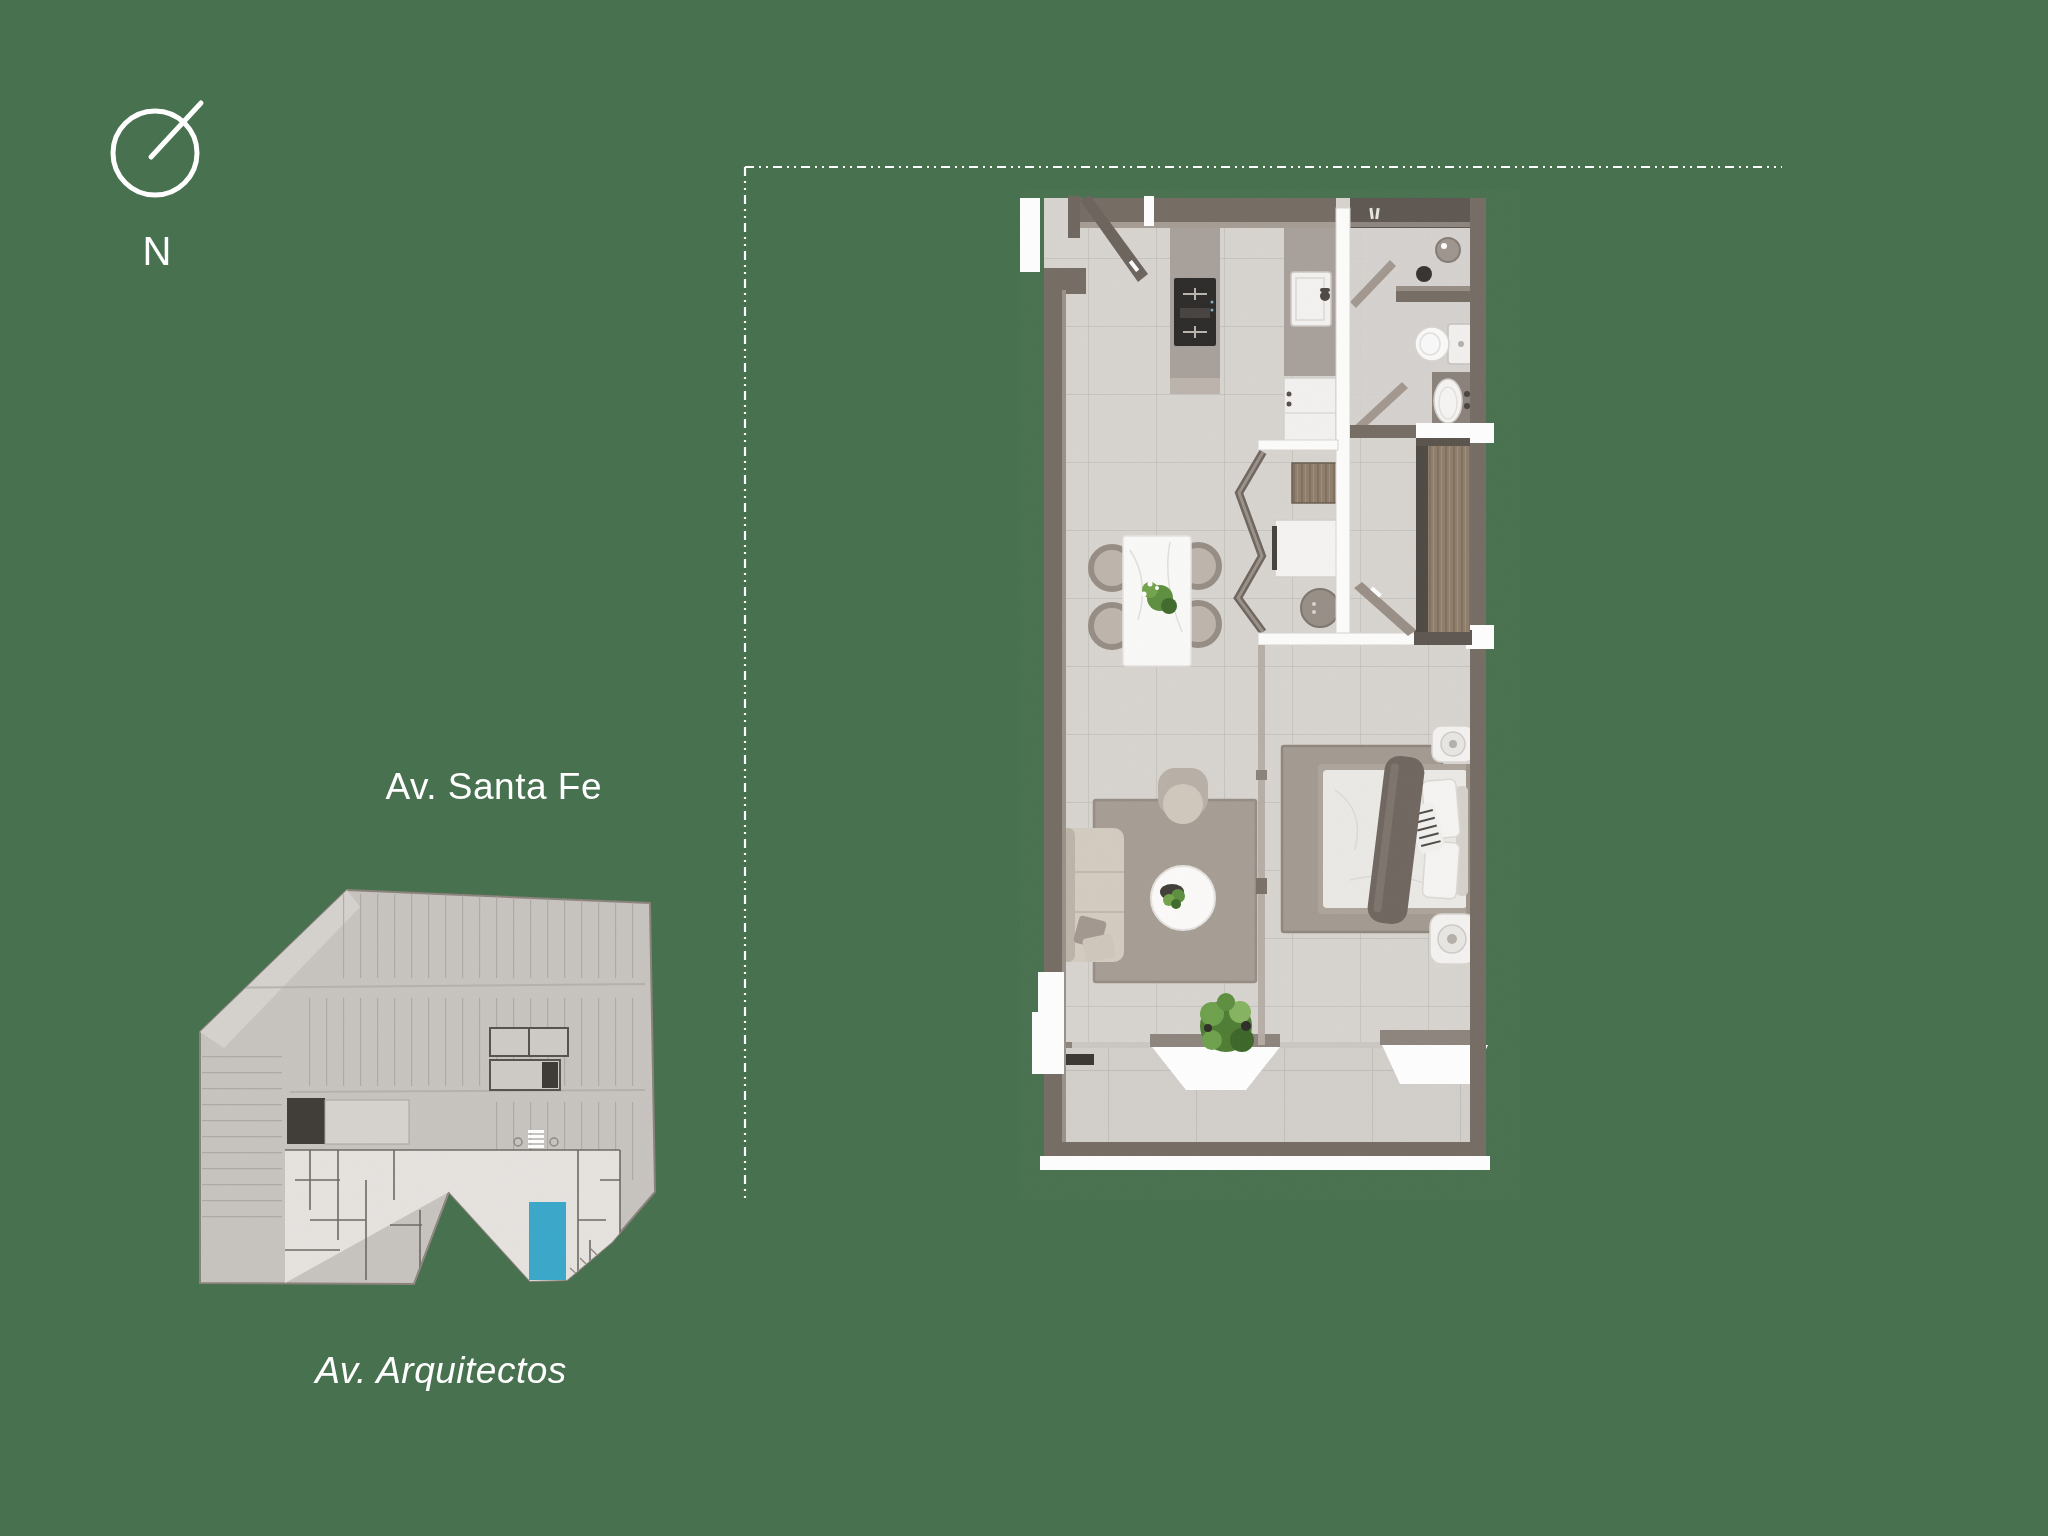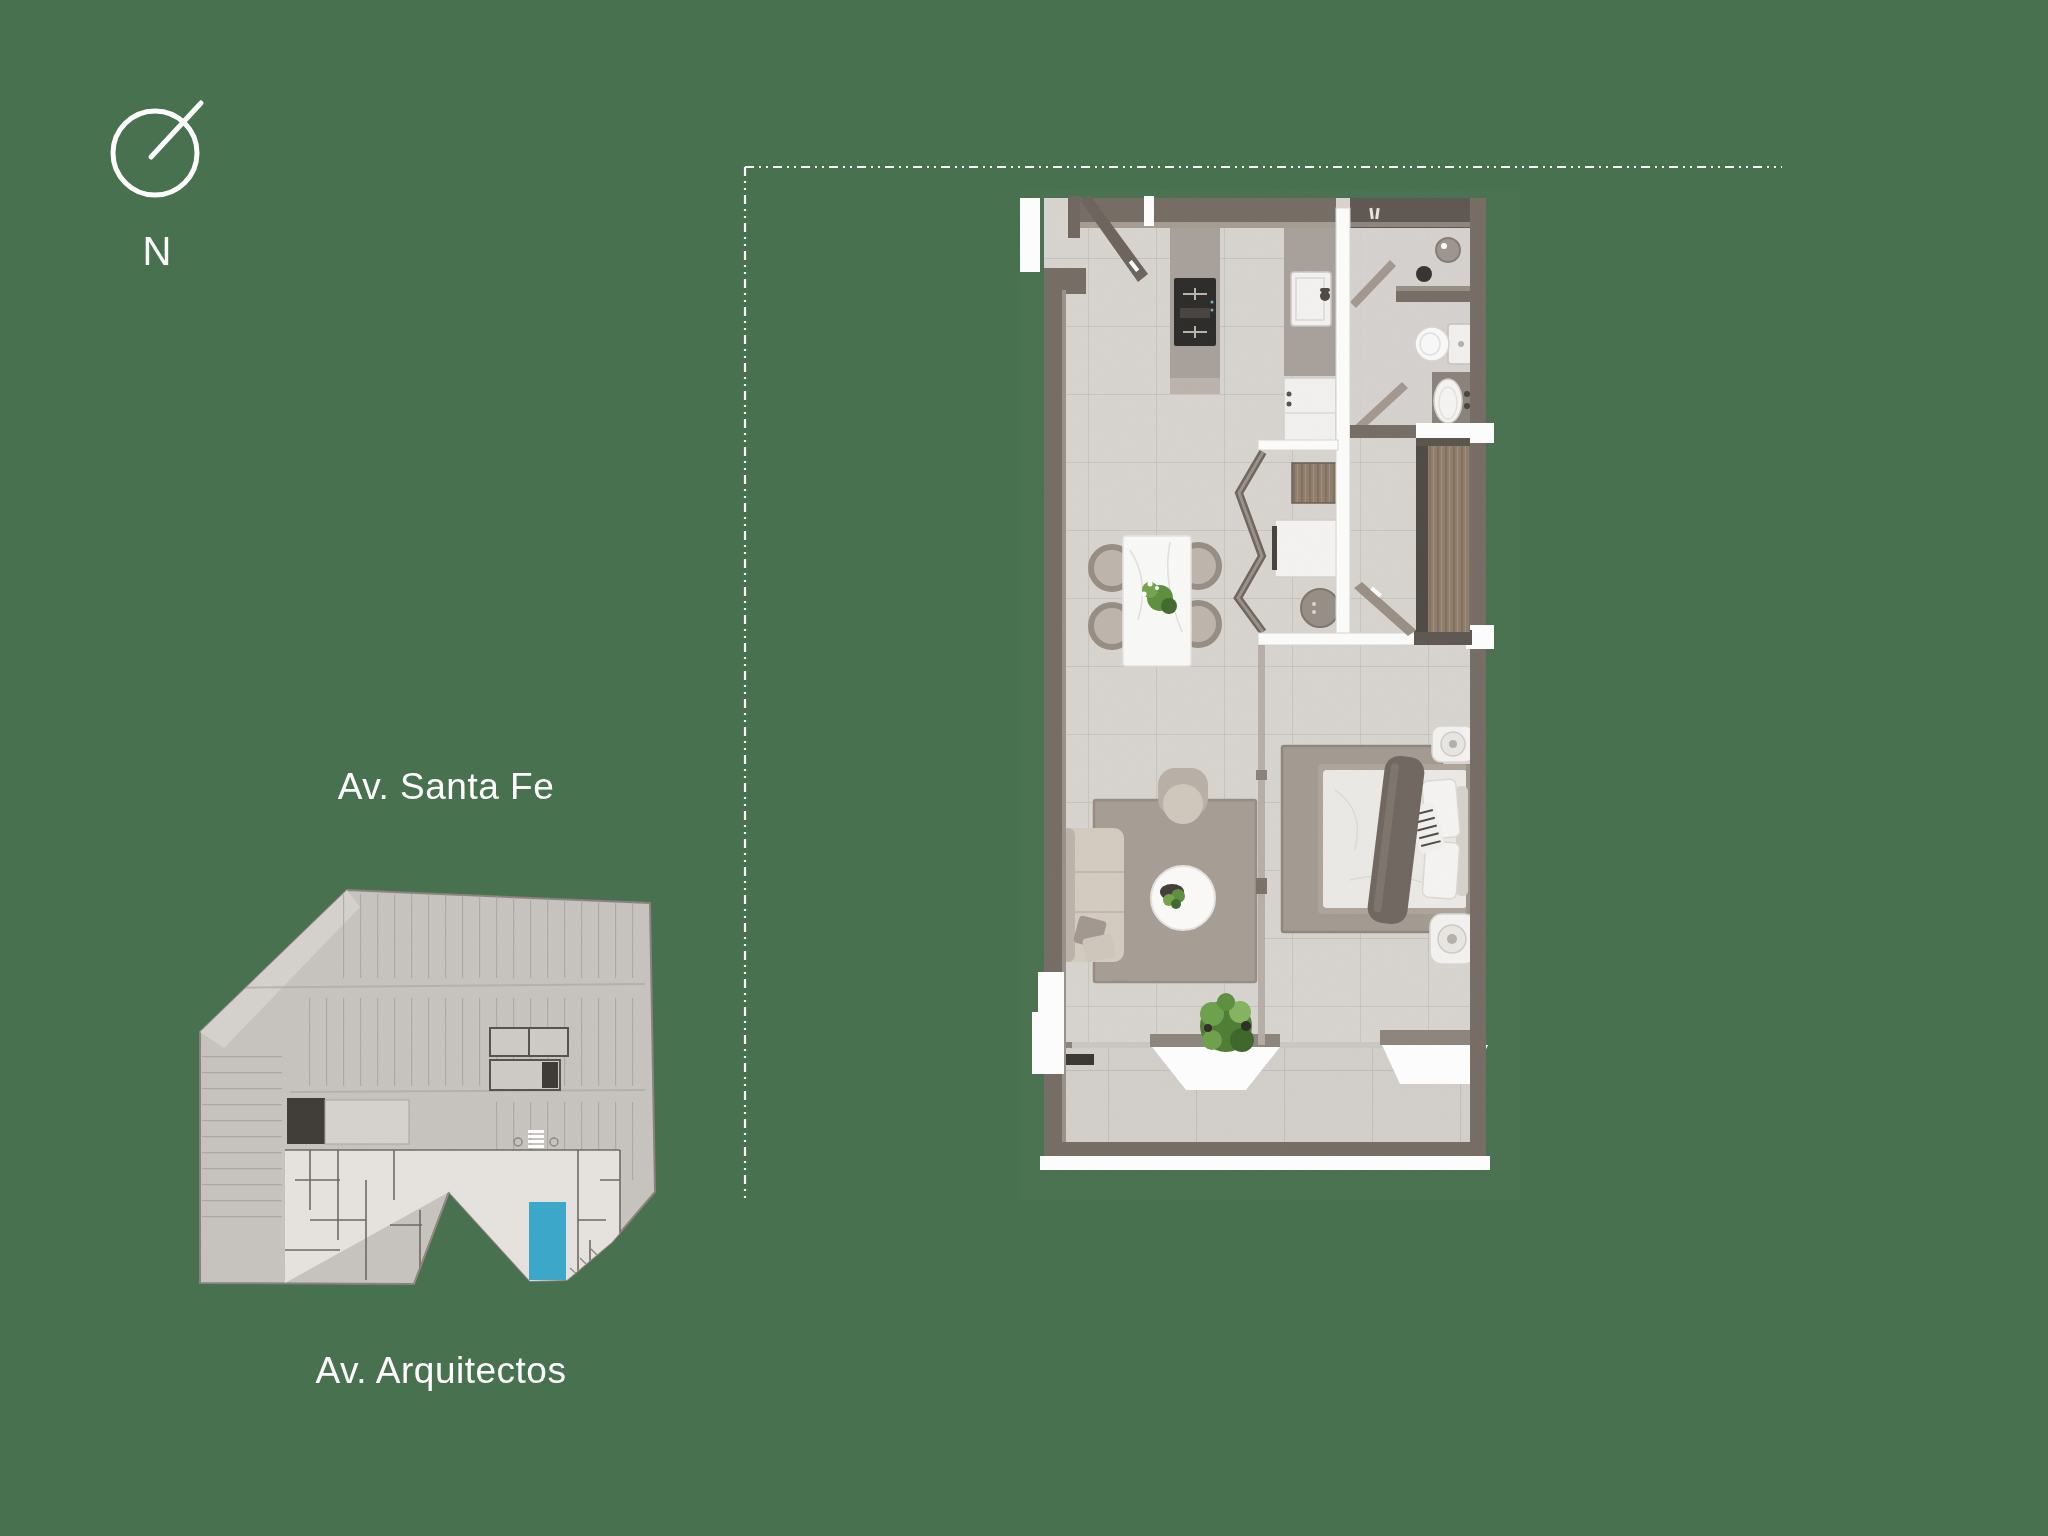--- a/index.html
+++ b/index.html
@@ -21,22 +21,22 @@
 <body style="background: rgb(72, 113, 79);">
 
 <div class="abs compass-wrap">
   <svg width="128" height="132" viewBox="0 0 128 132">
     <circle cx="62" cy="70" r="42" fill="none" stroke="#ffffff" stroke-width="5"></circle>
     <line x1="58" y1="74" x2="108" y2="20" stroke="#ffffff" stroke-width="5" stroke-linecap="round"></line>
   </svg>
   <div class="compass-label">N</div>
 </div>
 
-<div class="abs street-label" style="left:276px;top:766px;">Av. Santa Fe</div>
-<div class="abs street-label" style="left:271px;top:1350px;">Av. Arquitectos</div>
+<div class="abs street-label" style="left:262px;top:766px;text-align:right;">Av. Santa Fe</div>
+<div class="abs street-label" style="left:271px;top:1350px;font-style:italic;">Av. Arquitectos</div>
 
 <svg class="abs" style="left:740px;top:162px;" width="1050" height="1050">
   <line x1="5" y1="5" x2="1042" y2="5" stroke="#ffffff" stroke-width="2.2" stroke-dasharray="9 5 2 5 2 5"></line>
   <line x1="5" y1="5" x2="5" y2="1040" stroke="#ffffff" stroke-width="2.2" stroke-dasharray="9 5 2 5 2 5"></line>
 </svg>
 
 <svg class="abs" style="left:190px;top:880px;" width="480" height="415" viewBox="0 0 480 415">
   <defs>
     <pattern id="stallsV" width="17" height="200" patternUnits="userSpaceOnUse">
       <line x1="0.5" y1="0" x2="0.5" y2="200" stroke="#a9a49f" stroke-width="1.4"></line>

